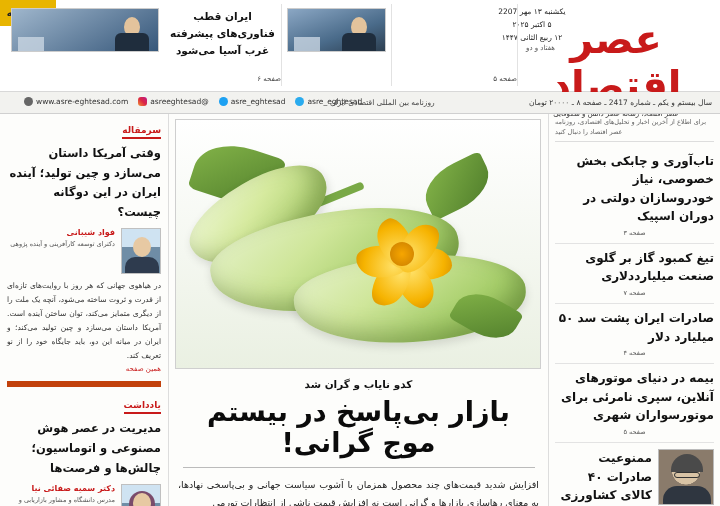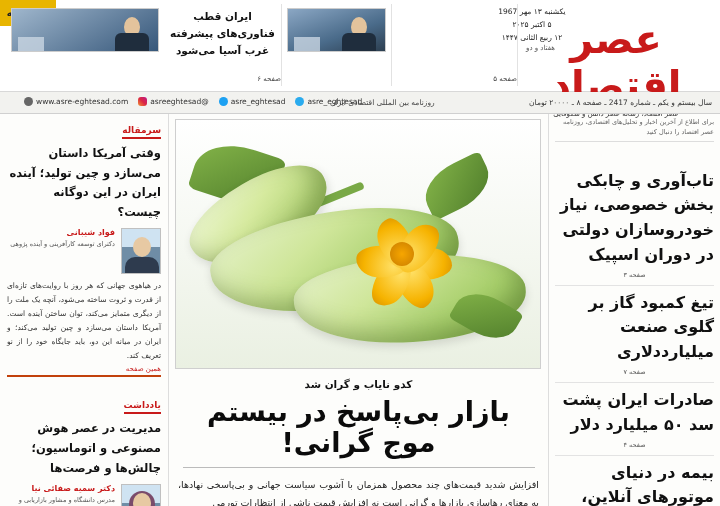--- a/index.html
+++ b/index.html
@@ -135,31 +135,31 @@
   }
 
   
   .col-right {
     position: absolute; right: 0; top: 0;
     width: 172px; height: 392px;
     border-left: 1px solid #ddd;
     padding: 4px 6px 0 6px;
   }
   .side-kicker {
-    font-size: 6.5px; color: #666; text-align: right;
-    border-bottom: 1px solid #ddd; padding-bottom: 3px; margin-bottom: 22px;
+    font-size: 6.5px; color: #666; text-align: left;
+    border-bottom: 1px solid #ddd; padding-bottom: 3px; margin-bottom: 5px;
     line-height: 1.5;
   }
   .side-item {
     border-bottom: 1px solid #e3e3e3;
     padding: 5px 0 6px 0;
     position: relative;
   }
   .side-item .s-title {
-    font-size: 16px; font-weight: bold; color: #111;
+    font-size: 12px; font-weight: bold; color: #111;
     line-height: 1.55; text-align: right;
   }
   .side-item .s-page {
     font-size: 6.5px; color: #555; text-align: center; margin-top: 3px;
   }
 
   .side-photo-item { padding-top: 6px; }
   .side-portrait {
     width: 56px; height: 56px; float: right; margin-left: 6px;
     border: 1px solid #bbb;
@@ -258,21 +258,21 @@
   .lc-label {
     display: inline-block;
     font-size: 9px; font-weight: bold; color: #c81a1a;
     border-bottom: 2px solid #c81a1a;
     padding-bottom: 2px; margin-bottom: 5px;
   }
   .lc-title {
     font-size: 11.5px; font-weight: bold; color: #111;
     line-height: 1.7; text-align: right;
   }
-  .lc-block { border-bottom: 2px solid #c2410c; padding-bottom: 2px; margin-bottom: 16px; }
+  .lc-block { border-bottom: 6px solid #c2410c; padding-bottom: 8px; margin-bottom: 6px; }
   .author-row {
     display: flex; align-items: flex-start; gap: 6px; margin-top: 6px;
   }
   .author-ava {
     width: 40px; height: 46px; flex: 0 0 40px;
     border: 1px solid #c0c0c0;
     background: linear-gradient(180deg,#cfe3f2 0 40%, #6f8da6 41% 100%);
     position: relative; overflow: hidden;
   }
   .author-ava .head {
@@ -302,21 +302,21 @@
 
     <div class="corner-flag">چهارشنبه</div>
 
     <div class="logo-block">
       <div class="logo-title">عصر اقتصاد</div>
       <div class="logo-sub">عصر اقتصاد، رسانه عصر دانش و شکوفایی</div>
       <div class="logo-tag">هفتاد و دو</div>
     </div>
 
     <div class="date-col">
-      <div>یکشنبه ۱۳ مهر 1967</div>
+      <div>یکشنبه ۱۳ مهر 2207</div>
       <div>۵ اکتبر ۲۰۲۵</div>
       <div>۱۲ ربیع الثانی ۱۴۴۷</div>
     </div>
 
     <div class="mh-cell cell-a">
       <div class="mh-page">صفحه ۵</div>
     </div>
 
     <div class="mh-cell cell-b">
       <div class="mh-photo">

